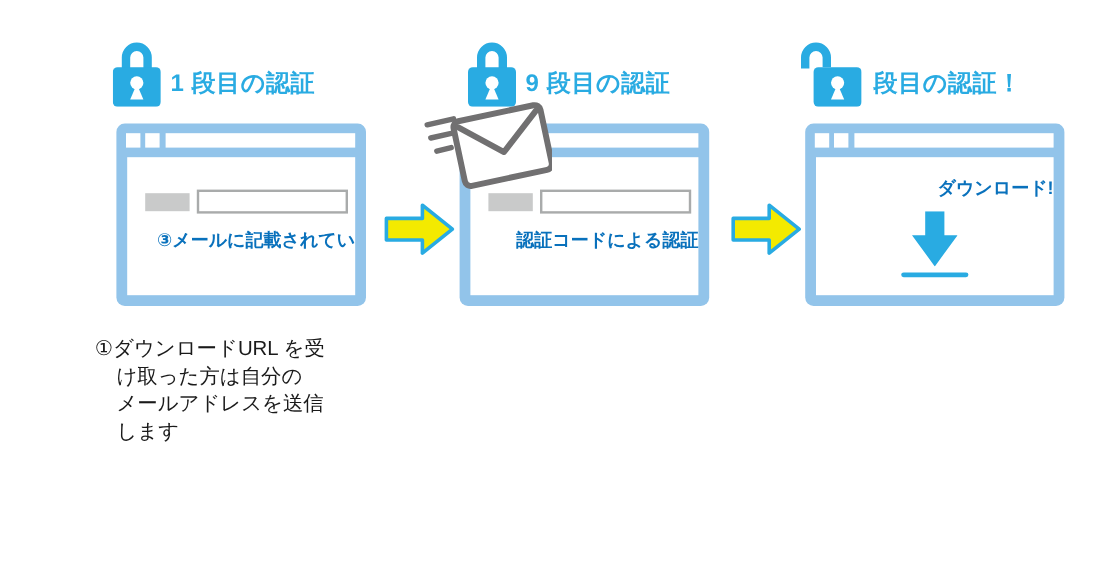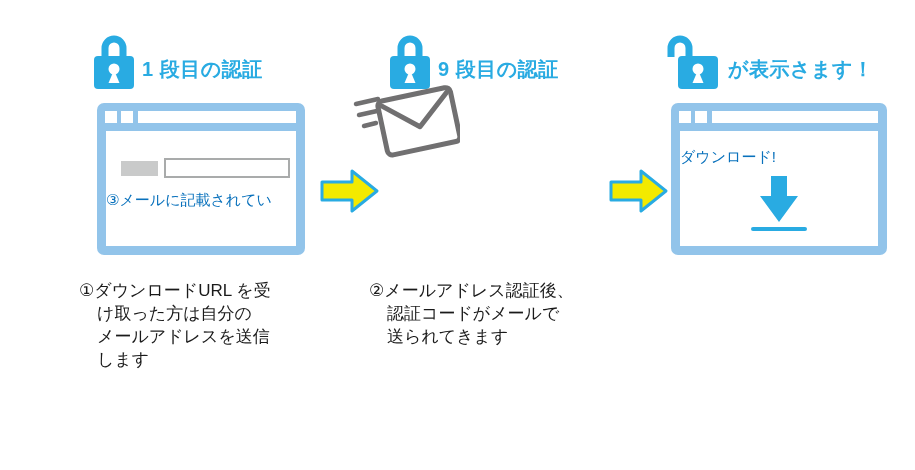--- a/index.html
+++ b/index.html
@@ -24,22 +24,22 @@
     color:var(--sky);letter-spacing:0.5px;white-space:nowrap;
   }
   
   .win{position:absolute;top:103px;height:152px;background:var(--frame);border-radius:7px;}
   .win .sq{position:absolute;top:8px;width:12px;height:12px;background:#fff;}
   .win .addr{position:absolute;top:8px;left:41px;right:9px;height:12px;background:#fff;}
   .win .content{position:absolute;left:9px;right:9px;top:28px;bottom:9px;background:#fff;}
   .form-label{position:absolute;left:15px;top:30px;width:37px;height:15px;background:var(--labelgray);}
   .form-input{position:absolute;left:58px;top:27px;width:122px;height:16px;background:#fff;border:2px solid #A9ABAB;}
   .win-caption{
-    position:absolute;left:0;right:0;top:60px;text-align:left;
-    color:var(--darkblue);font-weight:normal;font-size:15px;white-space:nowrap;
+    position:absolute;left:0;right:0;top:60px;text-align:right;
+    color:var(--darkblue);font-weight:bold;font-size:15px;white-space:nowrap;
   }
   .win-caption.dl-caption{top:17px;}
   .dl-arrow{position:absolute;left:80px;top:45px;}
   .dl-line{position:absolute;left:71px;top:96px;width:56px;height:4px;border-radius:2px;background:var(--sky);}
   
   .flow-arrow{position:absolute;top:168px;}
   .envelope{position:absolute;left:320px;top:82px;}
   
   .note{
     position:absolute;top:279px;font-size:17px;font-weight:normal;color:var(--ink);
@@ -66,37 +66,47 @@
     <polygon points="20,38 25.5,51 14.5,51" fill="#fff"></polygon>
   </svg>
   <div class="hdr-text" style="left:406px">9 段目の認証</div>
 
   <svg class="lock" style="left:634px" width="52" height="57" viewBox="0 0 52 57">
     <path d="M5 25 V16 a9 9 0 0 1 18 0 v8" fill="none" style="stroke:var(--sky)" stroke-width="7"></path>
     <rect x="12" y="24" width="40" height="33" rx="4" style="fill:var(--sky)"></rect>
     <circle cx="32" cy="37" r="5.5" fill="#fff"></circle>
     <polygon points="32,38 37.5,51 26.5,51" fill="#fff"></polygon>
   </svg>
-  <div class="hdr-text" style="left:696px">が表示さます！</div>
+  <div class="hdr-text" style="left:696px">段目の認証！</div>
 
   <div class="win" style="left:65px;width:208px">
     <div class="sq" style="left:8px"></div>
     <div class="sq" style="left:24px"></div>
     <div class="addr"></div>
     <div class="content">
       <div class="form-label"></div>
       <div class="form-input"></div>
       <div class="win-caption">③メールに記載されてい</div>
     </div>
   </div>
 
   <svg class="flow-arrow" style="left:288px" width="60" height="46" viewBox="0 0 60 46">
     <polygon points="2,14 32,14 32,3 57,23 32,43 32,32 2,32" style="fill:var(--yellow);stroke:var(--sky)" stroke-width="3" stroke-linejoin="round"></polygon>
   </svg>
 
+  <div class="win" style="left:351px;width:208px">
+    <div class="sq" style="left:8px"></div>
+    <div class="sq" style="left:24px"></div>
+    <div class="addr"></div>
+    <div class="content">
+      <div class="form-label"></div>
+      <div class="form-input"></div>
+      <div class="win-caption">認証コードによる認証</div>
+    </div>
+  </div>
 
   <svg class="envelope" width="108" height="82" viewBox="0 0 108 82">
     <g style="stroke:var(--gray)" stroke-linecap="round">
       <line x1="4" y1="22" x2="26" y2="17" stroke-width="4.5"></line>
       <line x1="7" y1="33" x2="25" y2="29" stroke-width="4.5"></line>
       <line x1="12" y1="44" x2="24" y2="41" stroke-width="4.5"></line>
     </g>
     <g transform="rotate(-12 66 40)">
       <rect x="30" y="12" width="74" height="55" rx="5" fill="#fff" style="stroke:var(--gray)" stroke-width="5"></rect>
       <path d="M34 17 L67 45 L100 17" fill="none" style="stroke:var(--gray)" stroke-width="5" stroke-linejoin="round" stroke-linecap="round"></path>
@@ -117,17 +127,14 @@
         <polygon points="11,0 27,0 27,20 38,20 19,46 0,20 11,20" style="fill:var(--sky)"></polygon>
       </svg>
       <div class="dl-line"></div>
     </div>
   </div>
 
   <div class="note" style="left:47px;width:240px">①ダウンロードURL を受
 け取った方は自分の
 メールアドレスを送信
 します</div>
-  <div class="note" style="left:337px;width:248px">②メールアドレス認証後、
-認証コードがメールで
-送られてきます</div>
 
 </div>
 
 </body></html>

